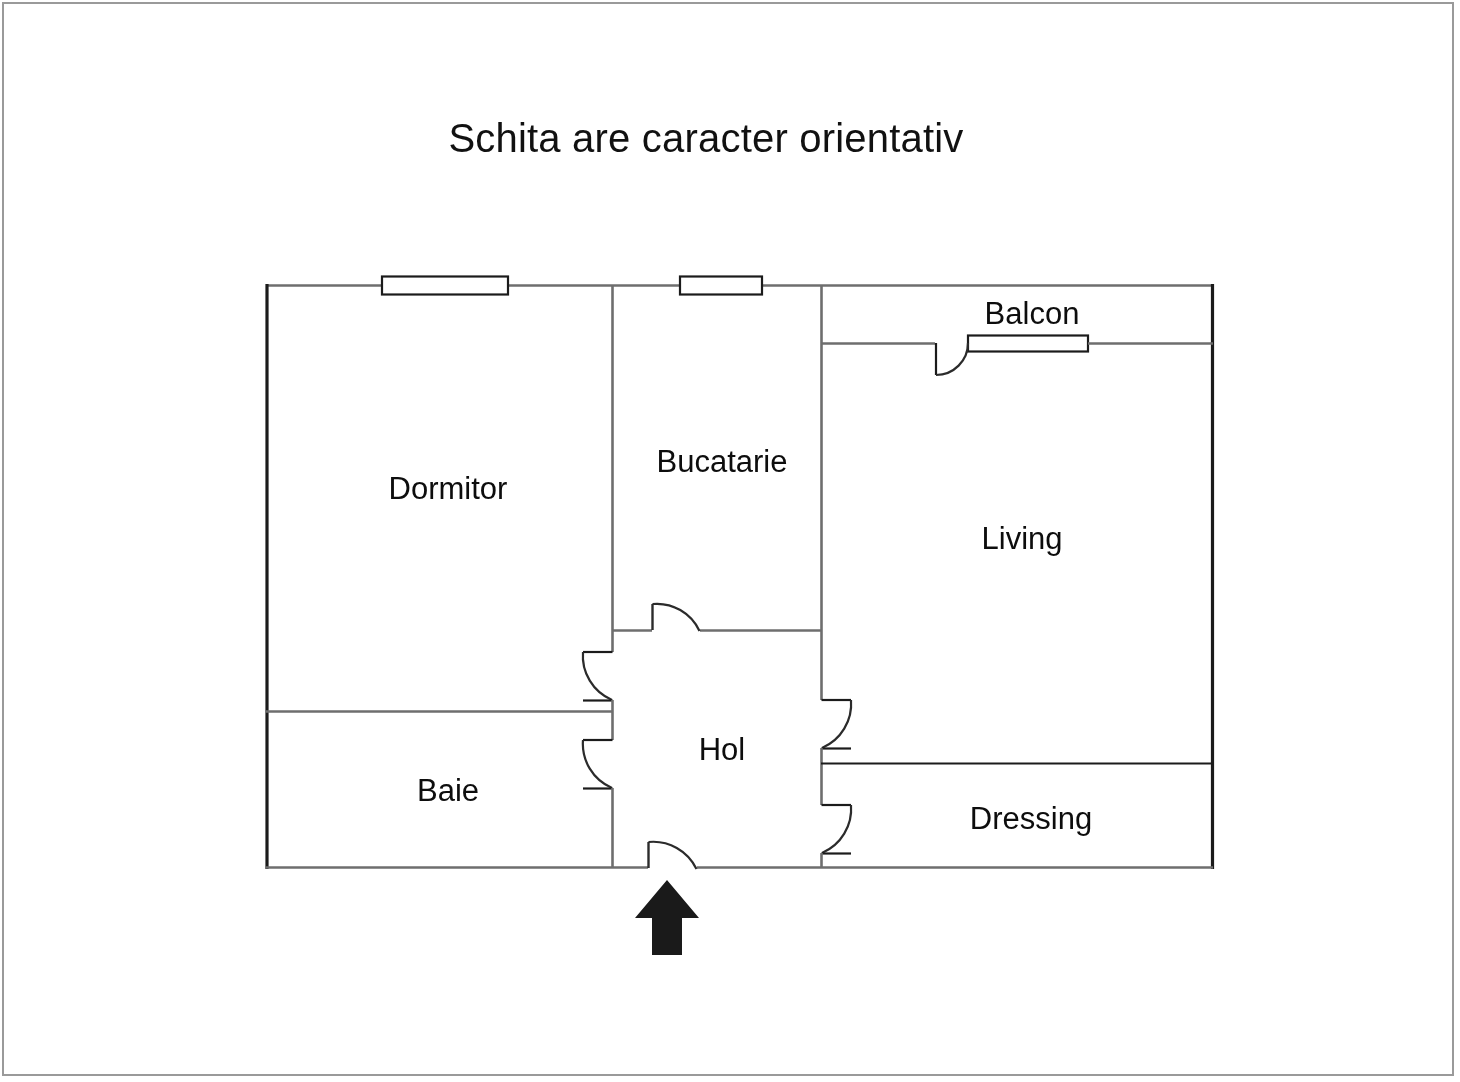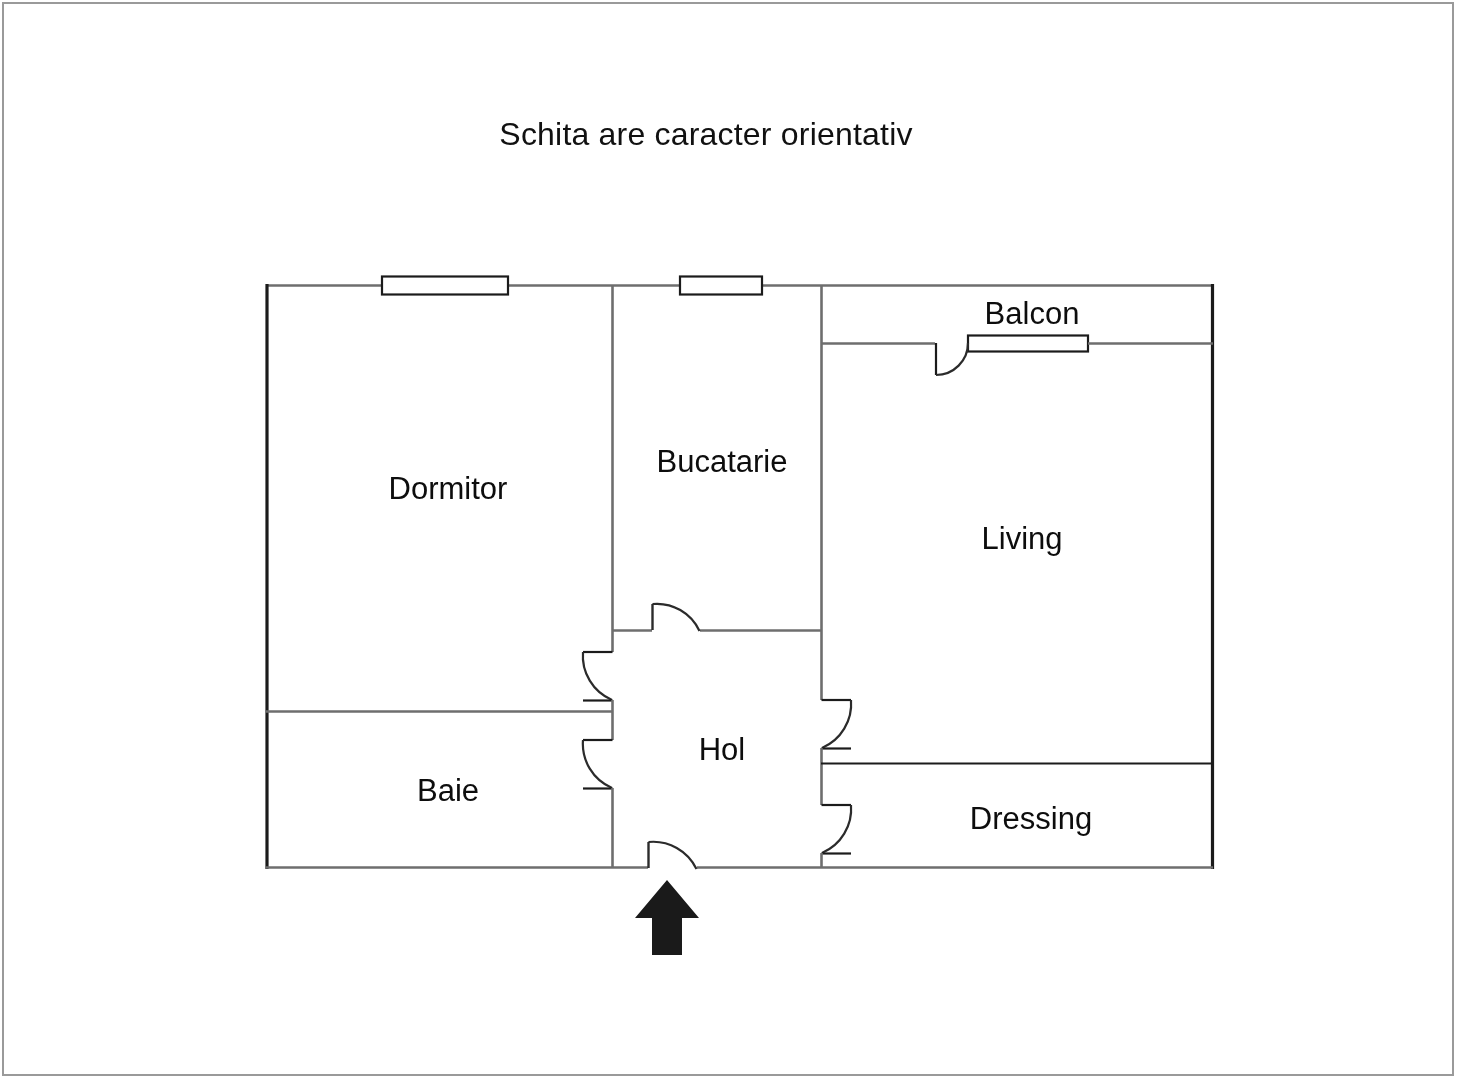--- a/index.html
+++ b/index.html
@@ -33,21 +33,21 @@
     border: 2px solid #9a9a9a;
     box-sizing: border-box;
     pointer-events: none;
   }
   #plan-title {
     position: absolute;
     left: 0;
     top: 116px;
     width: 1460px;
     text-align: center;
-    font-size: 32px;
+    font-size: 40px;
     color: #111111;
     font-family: "Liberation Sans", sans-serif;
     letter-spacing: 0.2px;
     white-space: nowrap;
   }
   #title-shift {
     display: inline-block;
     transform: translateX(-24px);
   }
   svg#floorplan {

